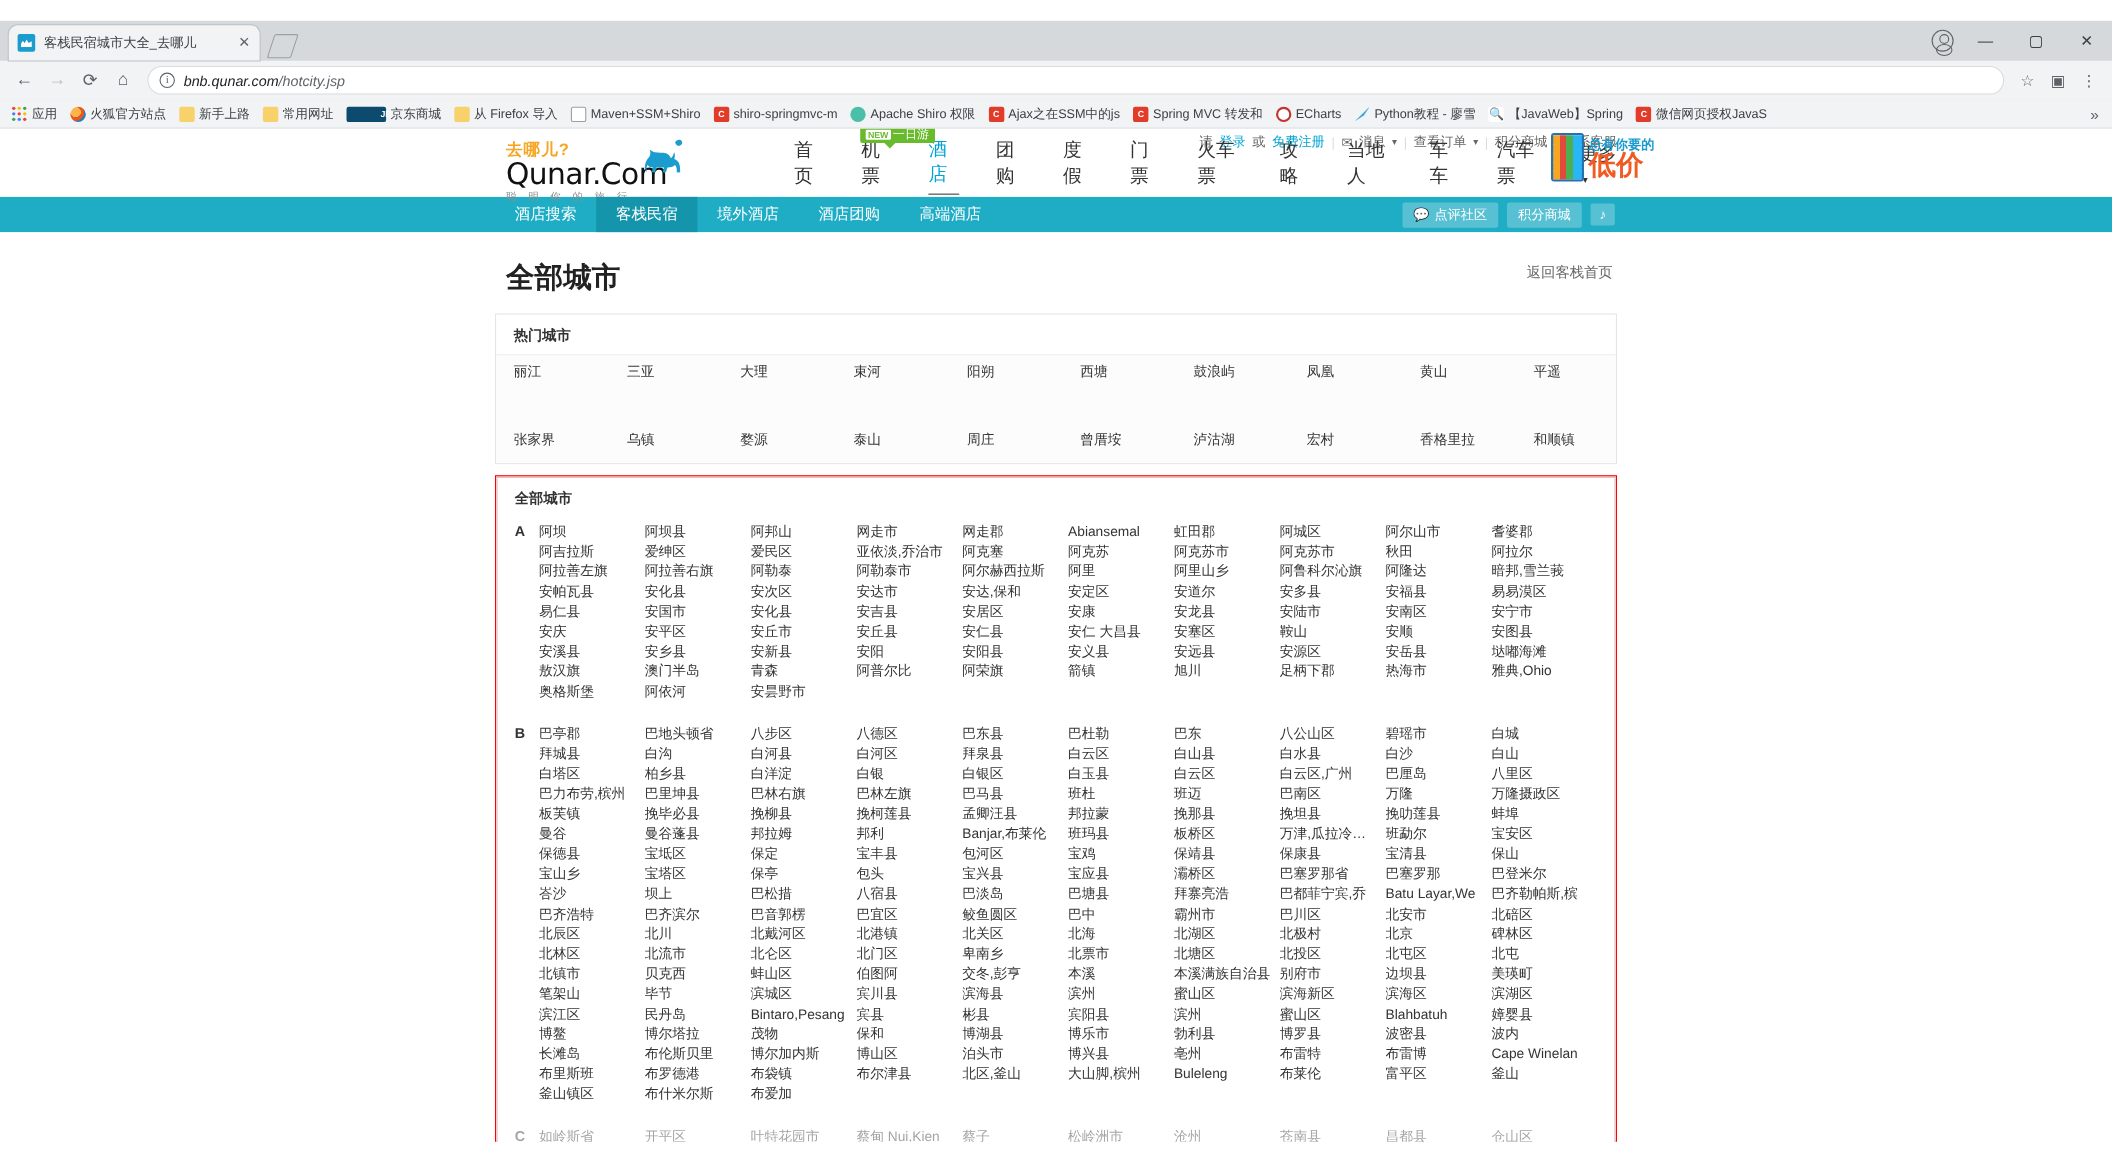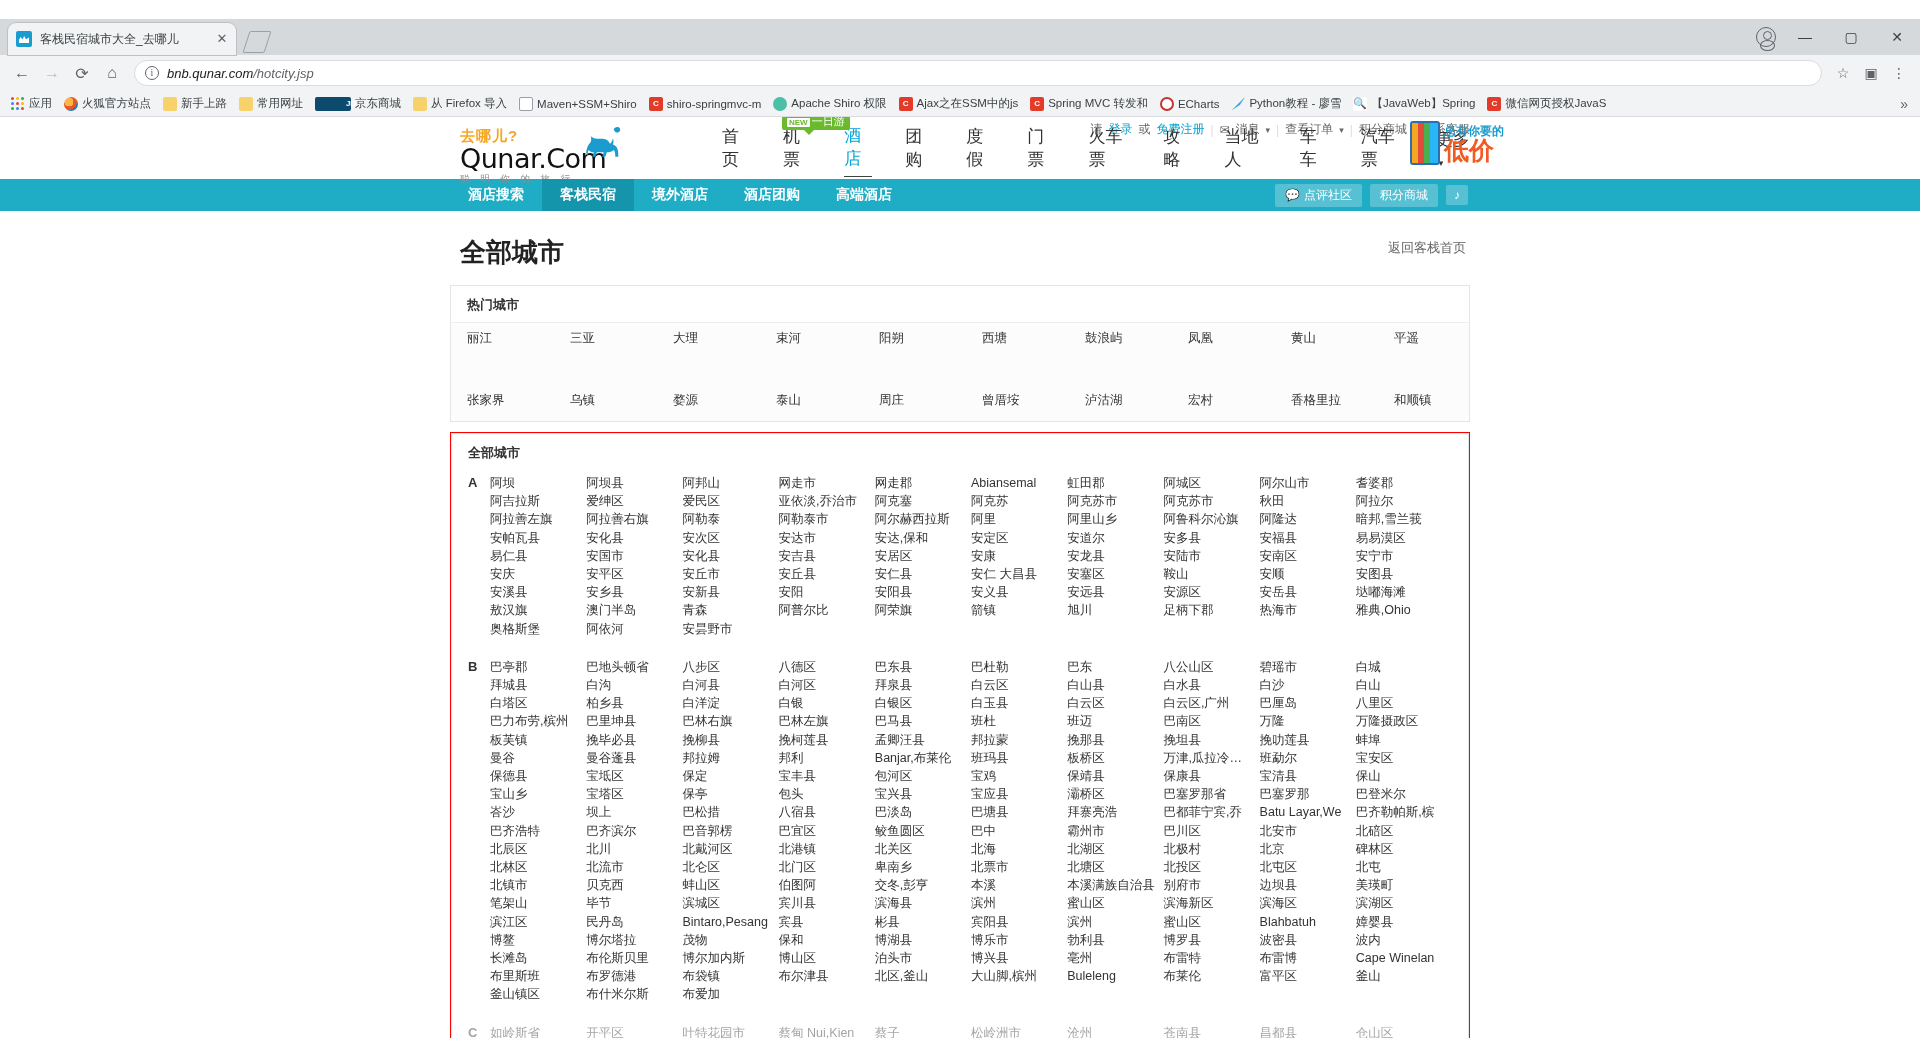--- a/index.html
+++ b/index.html
@@ -80,21 +80,21 @@
   .adbox { position:absolute; right:-80px; top:0px; width:140px; height:52px; display:flex; align-items:center; gap:4px;}
   .adphone { width:30px; height:44px; background:#2a6fb0; border-radius:3px; padding:2px; }
   .adphone .scr { width:100%; height:100%; background:
       repeating-linear-gradient(to right,#f5a623 0 6px,#e24b3c 6px 12px,#4caf50 12px 18px,#29b6f6 18px 26px),
       repeating-linear-gradient(to bottom,#fff 0 1px,transparent 1px 8px); }
   .adtext1 { color:#1a9ccf; font-size:12px; font-weight:bold; line-height:13px; }
   .adtext2 { color:#f15a22; font-size:25px; font-weight:bold; line-height:24px; }
 
   .subnavbar { background:#1fadc5; height:32px; }
   .subnav { width:1020px; margin:0 auto; display:flex; align-items:stretch; height:32px; position:relative; }
-  .subnav a { color:#fff; font-size:14px; font-weight:bold; text-decoration:none; padding:0 18px;
+  .subnav a { color:#fff; font-size:14px; font-weight:normal; text-decoration:none; padding:0 18px;
               display:flex; align-items:center; }
   .subnav a.active { background:#1595ab; }
   .subnav .right { margin-left:auto; display:flex; align-items:center; gap:8px; padding-right:2px; }
   .pillbtn { background:rgba(255,255,255,0.25); color:#fff; font-size:12px; padding:3px 10px; border-radius:2px;
              display:flex; align-items:center; gap:4px; }
   .bellbtn { background:rgba(255,255,255,0.25); color:#fff; font-size:12px; padding:3px 8px; border-radius:2px; }
 
   .titlerow { width:1020px; margin:0 auto; padding:24px 0 16px 0; display:flex; align-items:flex-start; position:relative; }
   .bigtitle { font-size:26px; font-weight:bold; color:#222; padding:0 24px 0 10px; line-height:34px; }
   .titledesc { border-left:1px solid #ddd; padding-left:22px; font-size:13.5px; color:#999; line-height:22px; }

